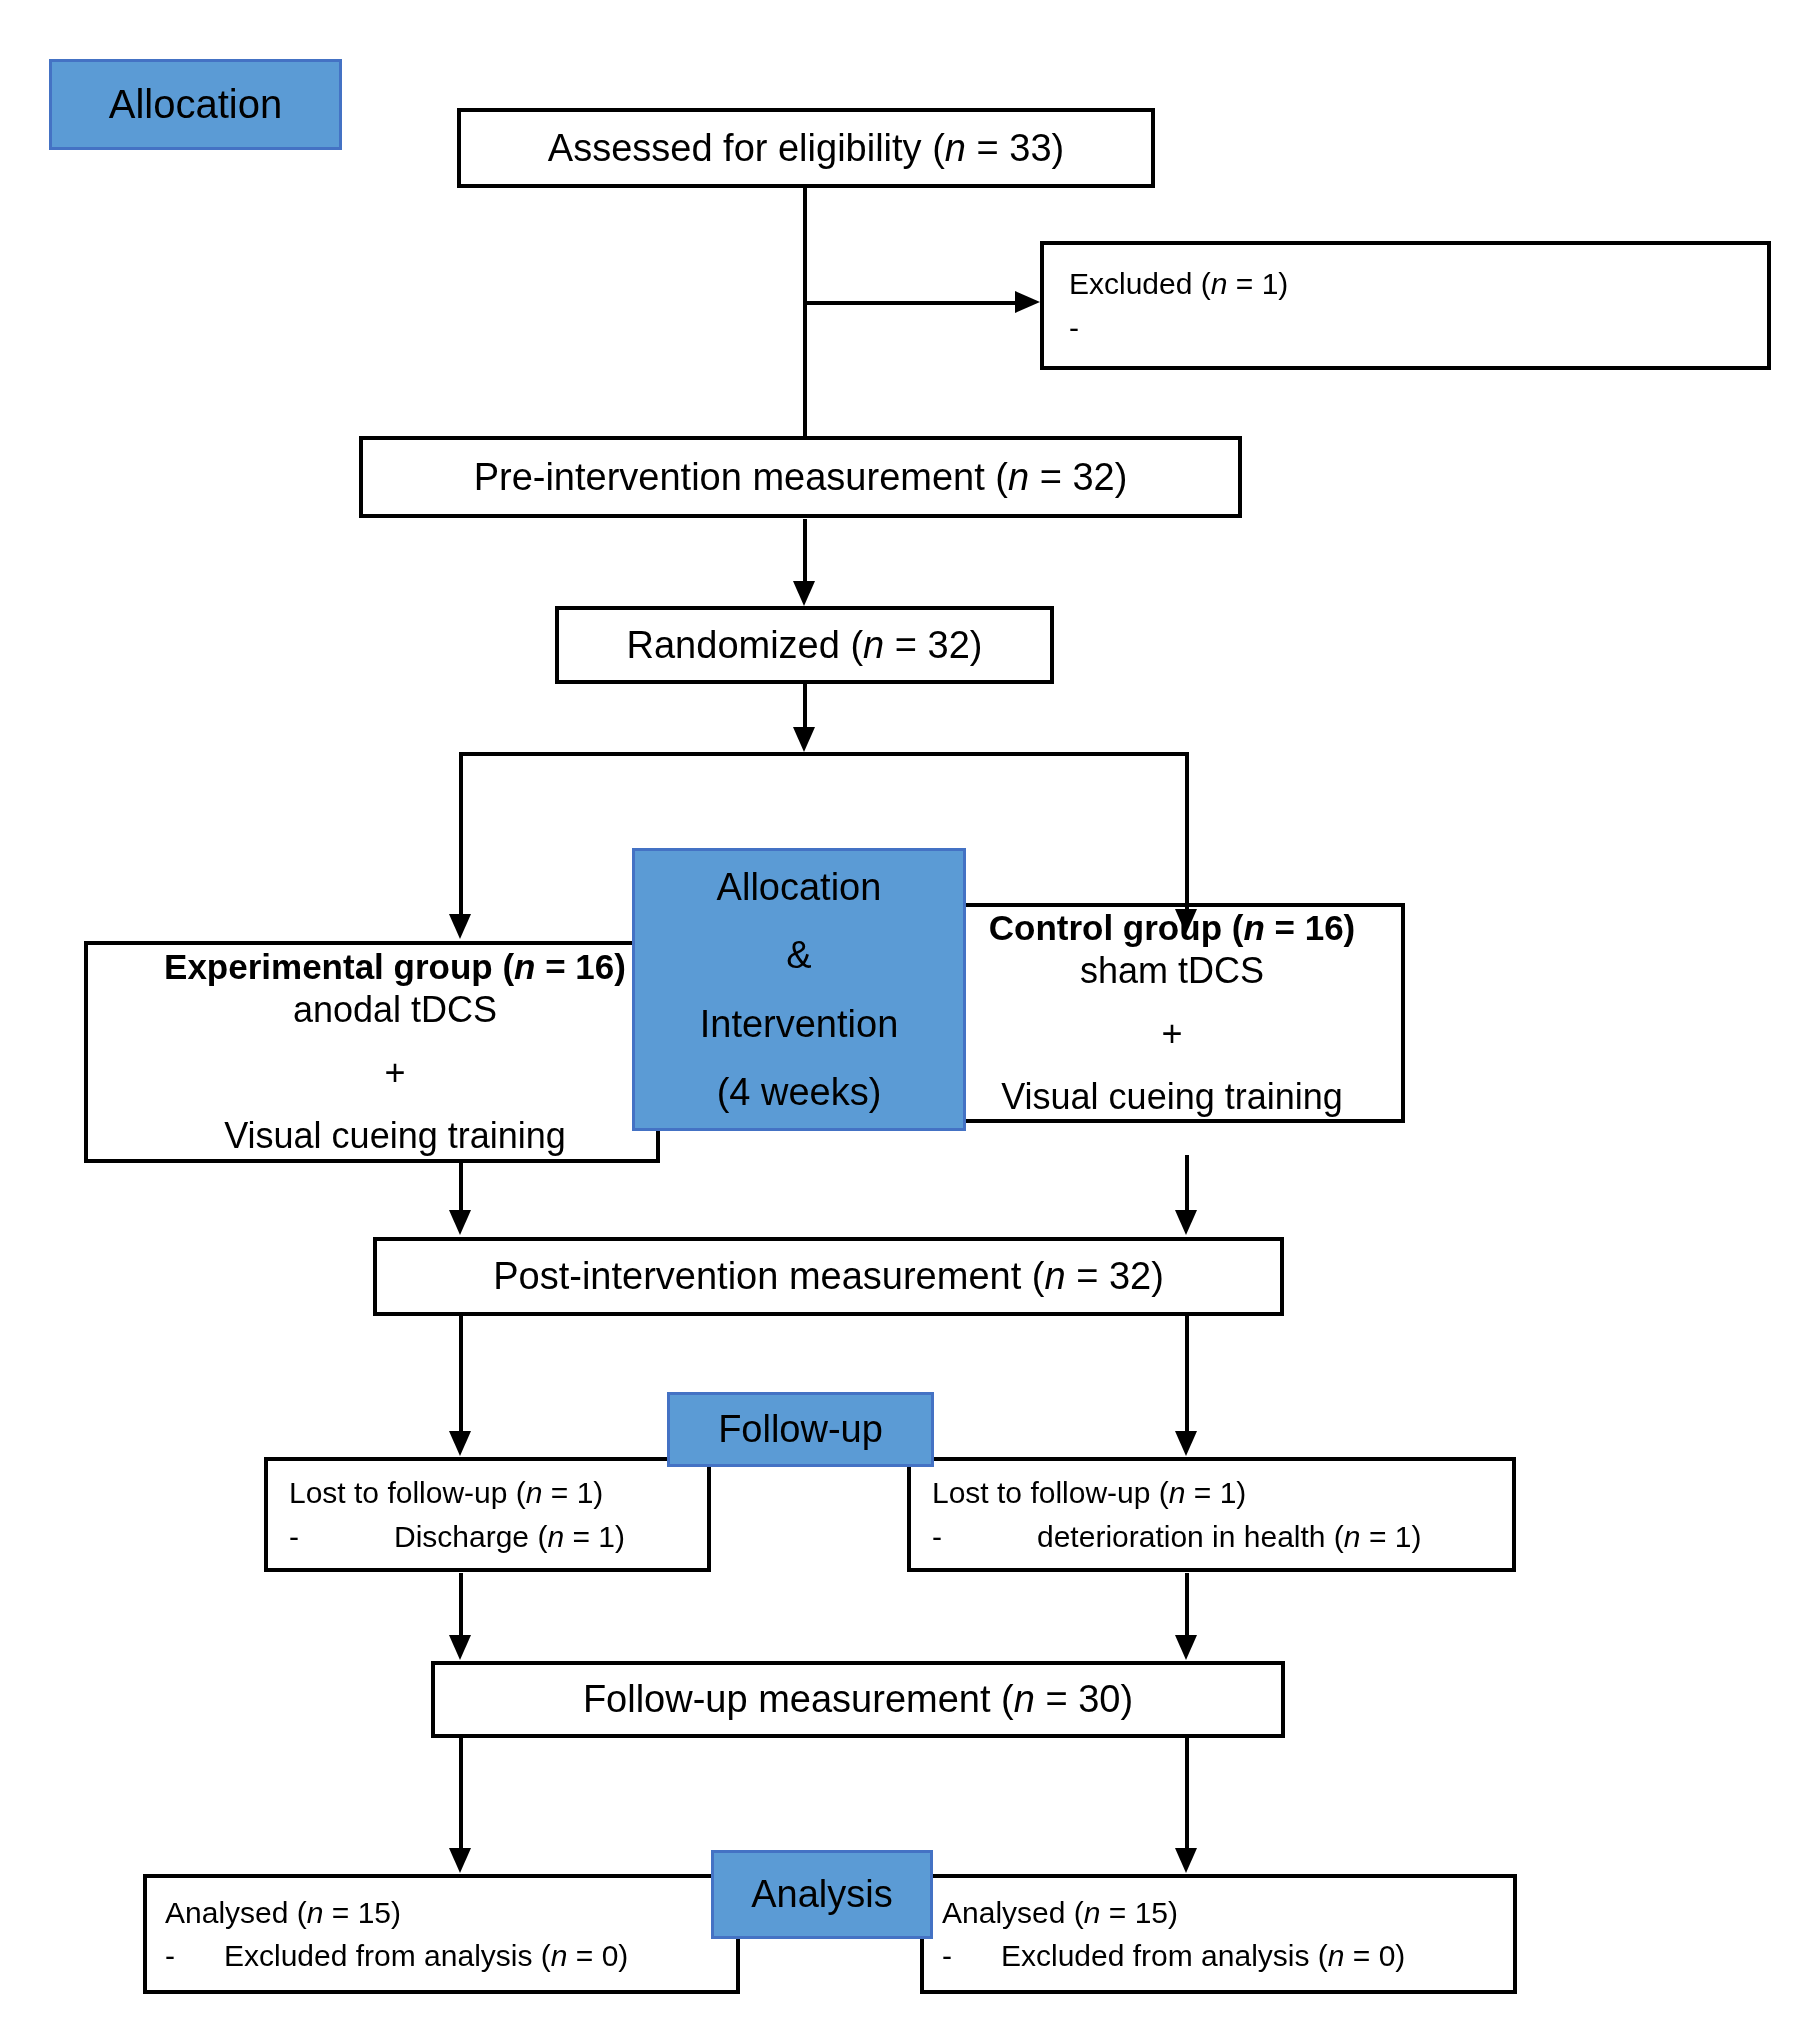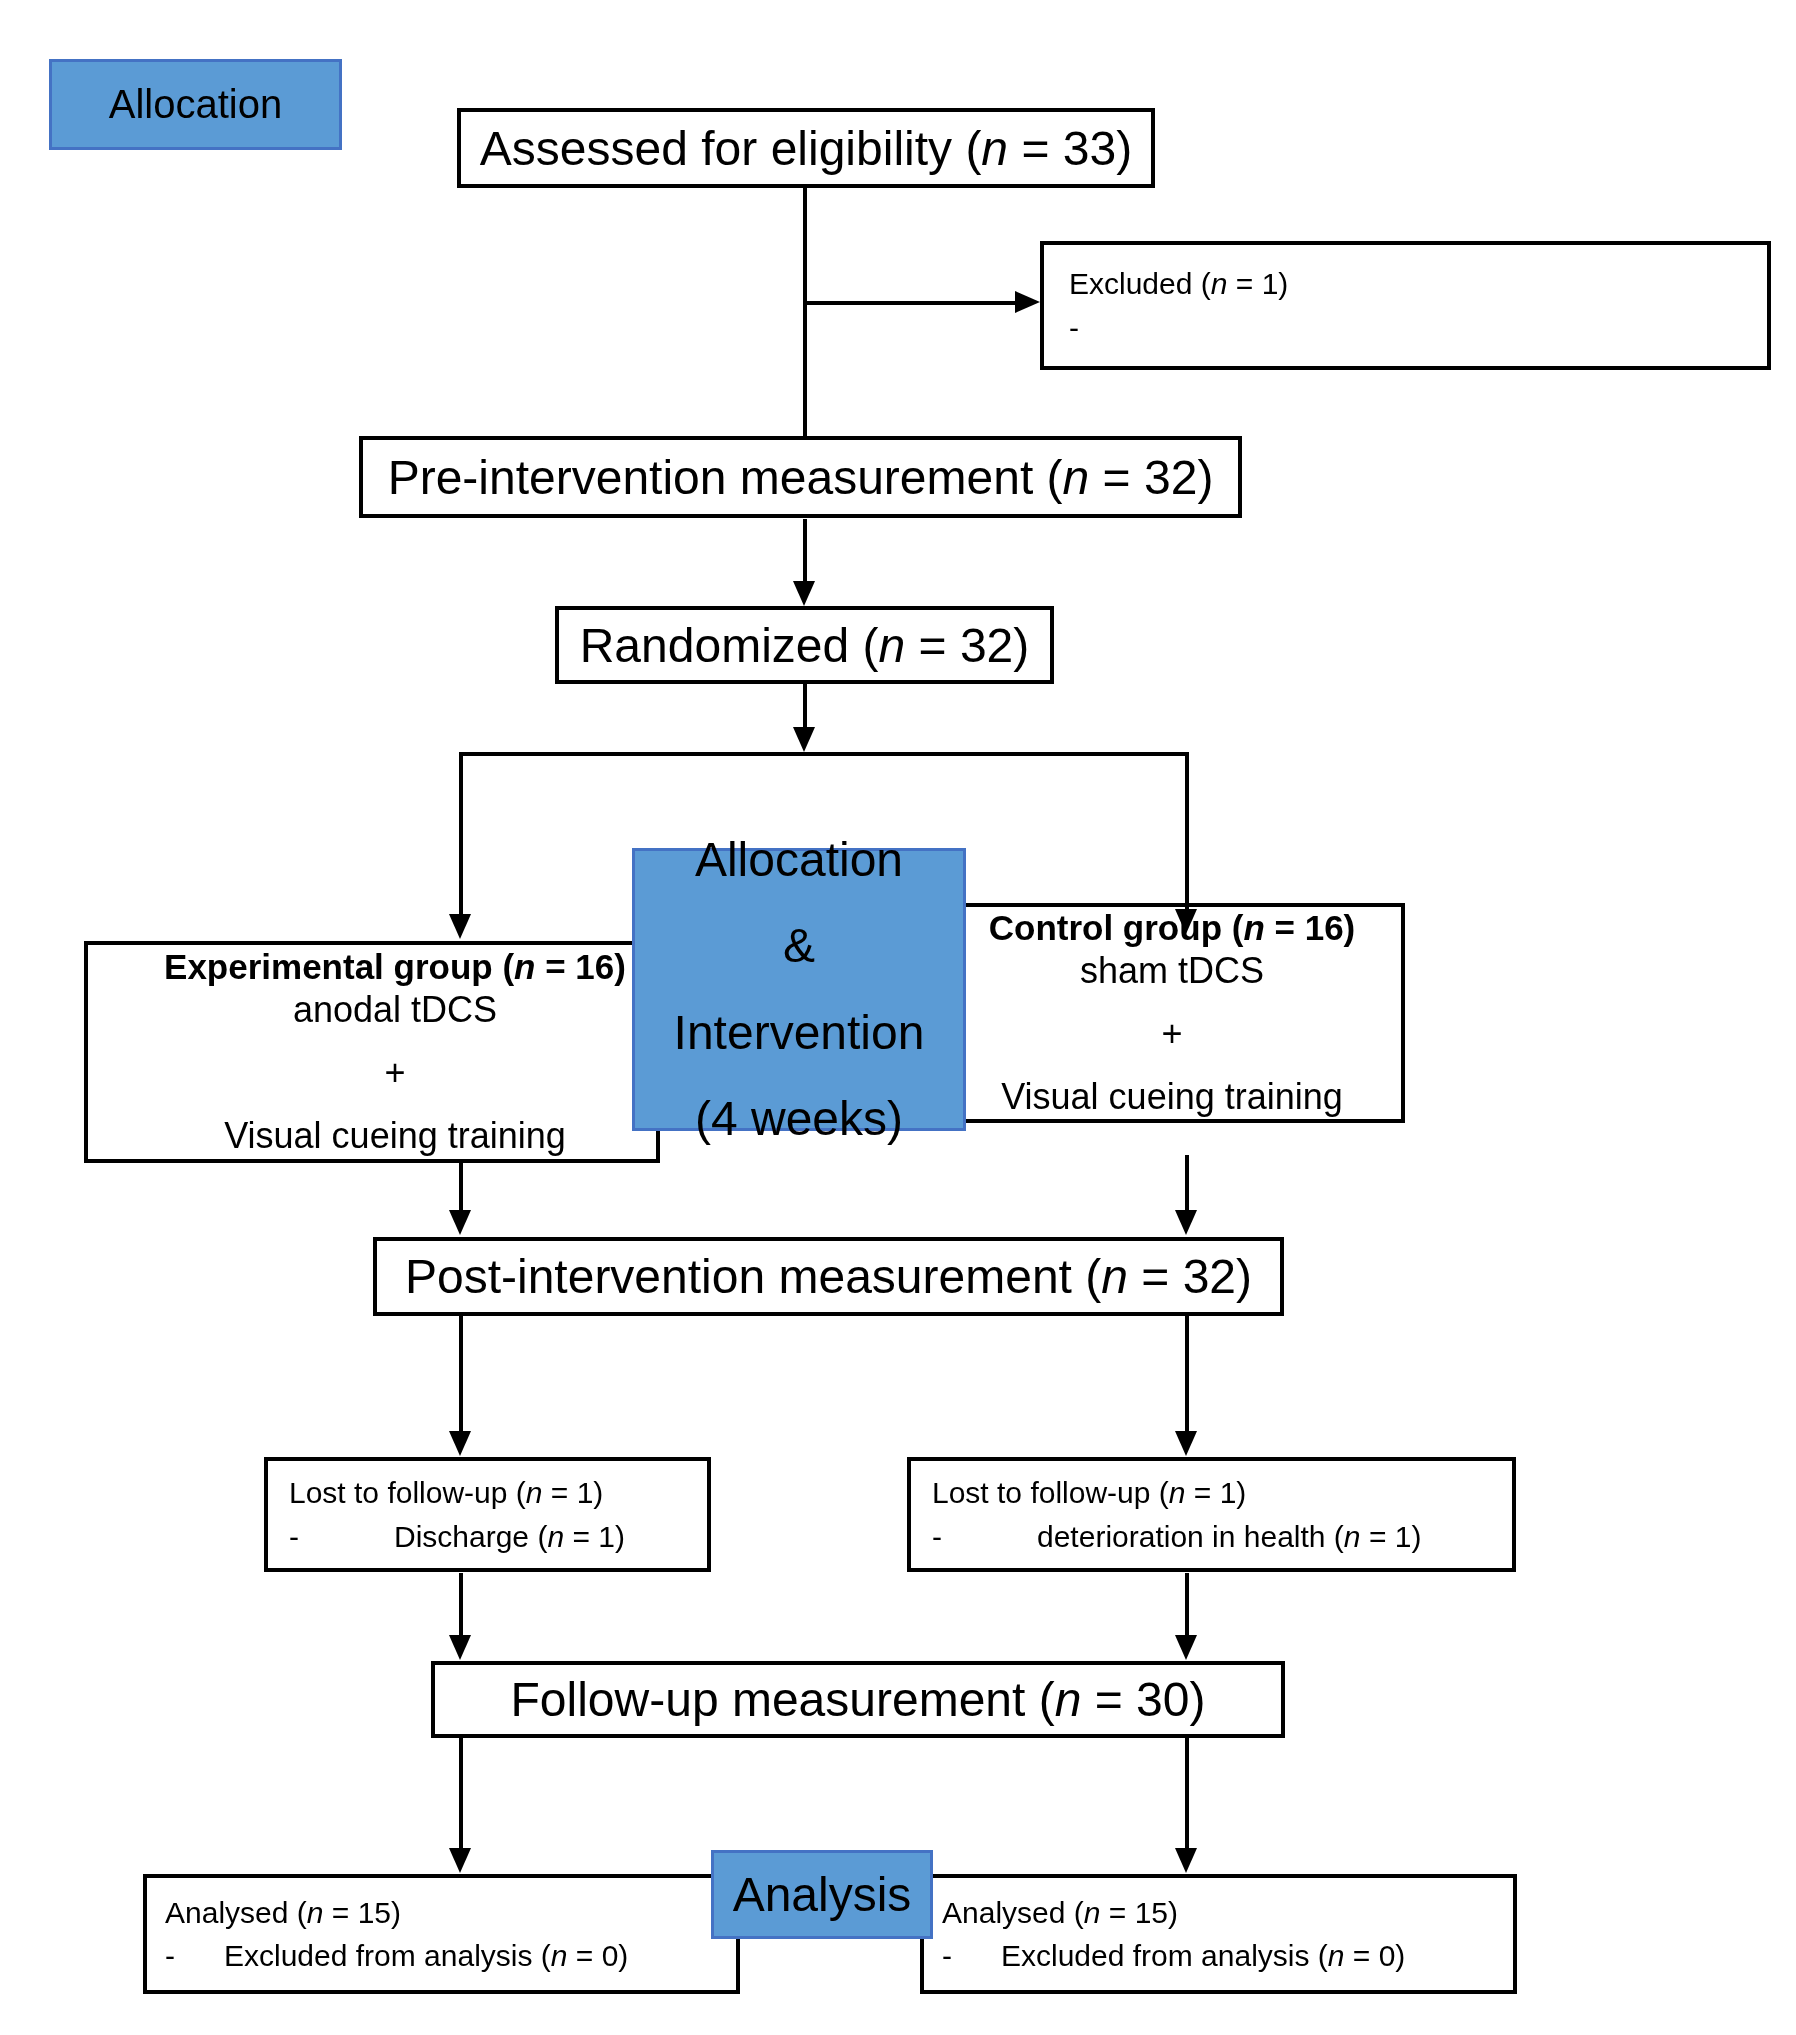--- a/index.html
+++ b/index.html
@@ -19,21 +19,21 @@
     display: flex;
     flex-direction: column;
     justify-content: center;
   }
   .center { align-items: center; text-align: center; }
   .blue {
     background: var(--blue-fill, #5b9bd5);
     border: 3.5px solid var(--blue-border, #4472c4);
     z-index: 5;
   }
-  .t54 { font-size: 48px; }
+  .t54 { font-size: 38px; }
   .t58 { font-size: 40px; }
   .t50b { font-size: 35px; font-weight: bold; }
   .t44 { font-size: 36px; }
   .t43 { font-size: 30px; line-height: 1.45; }
   .leftpad { padding-left: 21px; padding-right: 7px; align-items: flex-start; text-align: left; }
   .bullet-row { display: flex; }
   .dash-w135 { display: inline-block; width: 94px; flex: 0 0 94px; }
   .dash-w150 { display: inline-block; width: 105px; flex: 0 0 105px; }
   .dash-w85  { display: inline-block; width: 59px;  flex: 0 0 59px; }
   .line { position: absolute; background: #000000; z-index: 1; }
@@ -178,19 +178,22 @@
     <span>Allocation</span>
   </div>
 
   <div class="box center blue t54 alloc-lines" style="left:632px; top:848px; width:334px; height:283px;">
     <span>Allocation</span>
     <span>&amp;</span>
     <span>Intervention</span>
     <span>(4 weeks)</span>
   </div>
 
+  <div class="box center blue t54" style="left:667px; top:1392px; width:267px; height:75px;">
+    <span>Follow-up</span>
+  </div>
 
   <div class="box center blue t54" style="left:711px; top:1850px; width:222px; height:89px;">
     <span>Analysis</span>
   </div>
 
 </div>
 
 
 </body></html>

